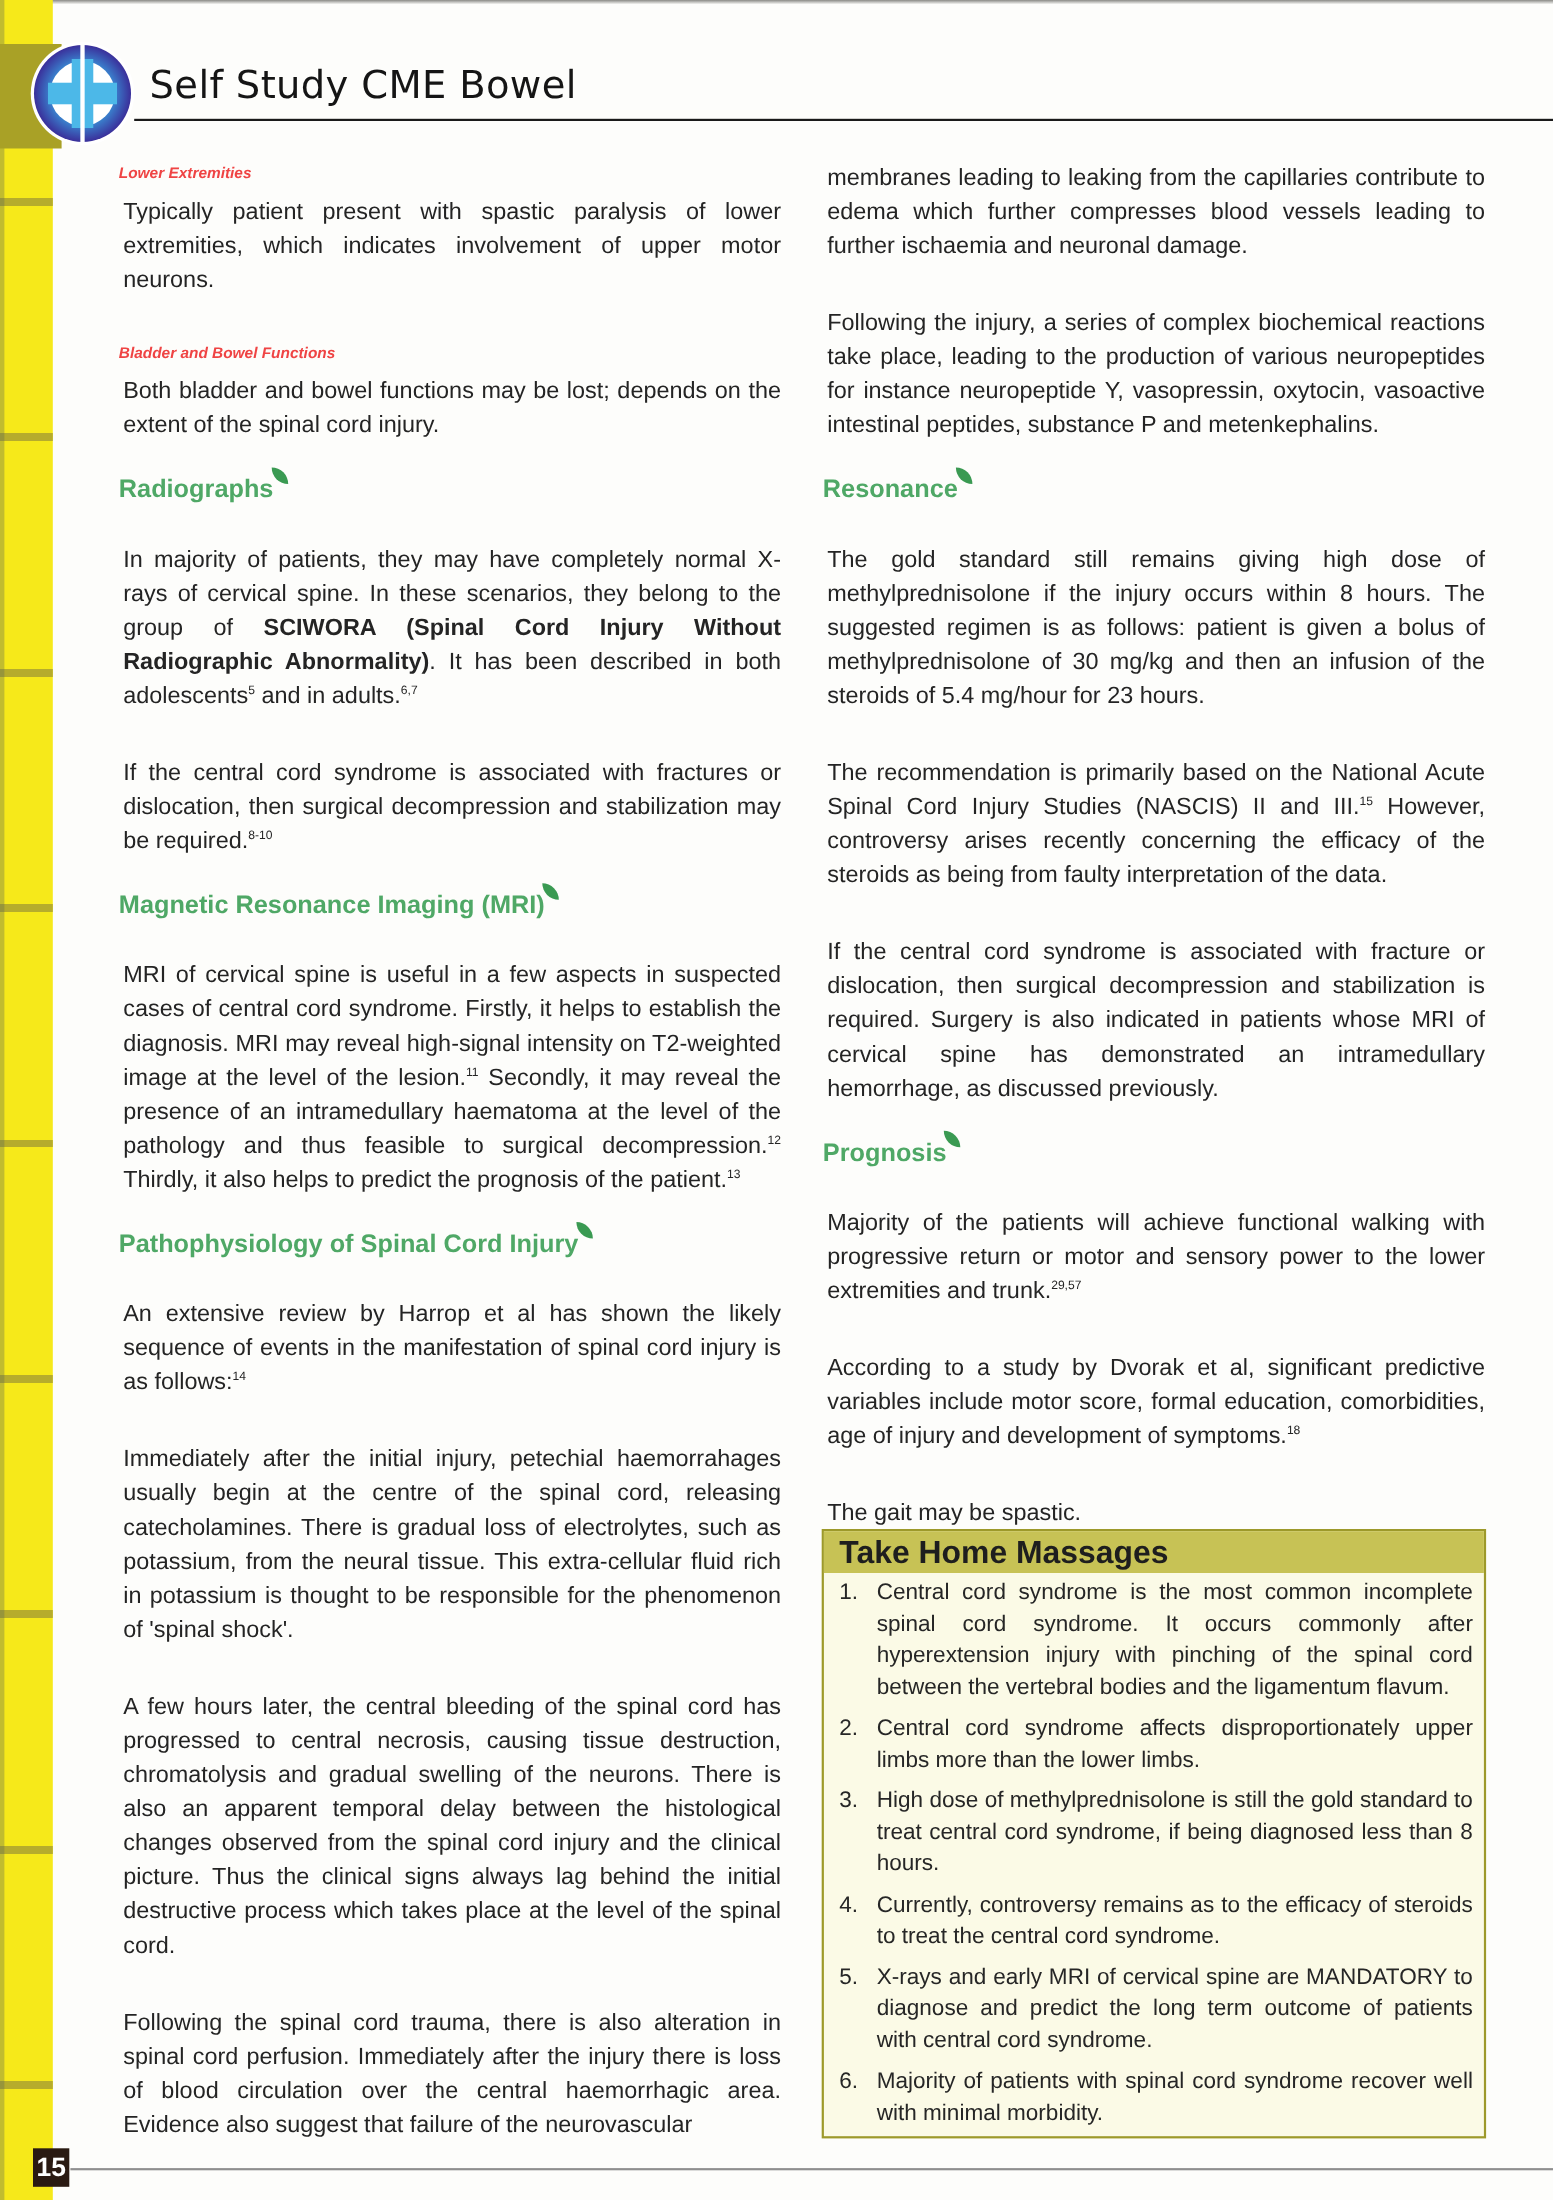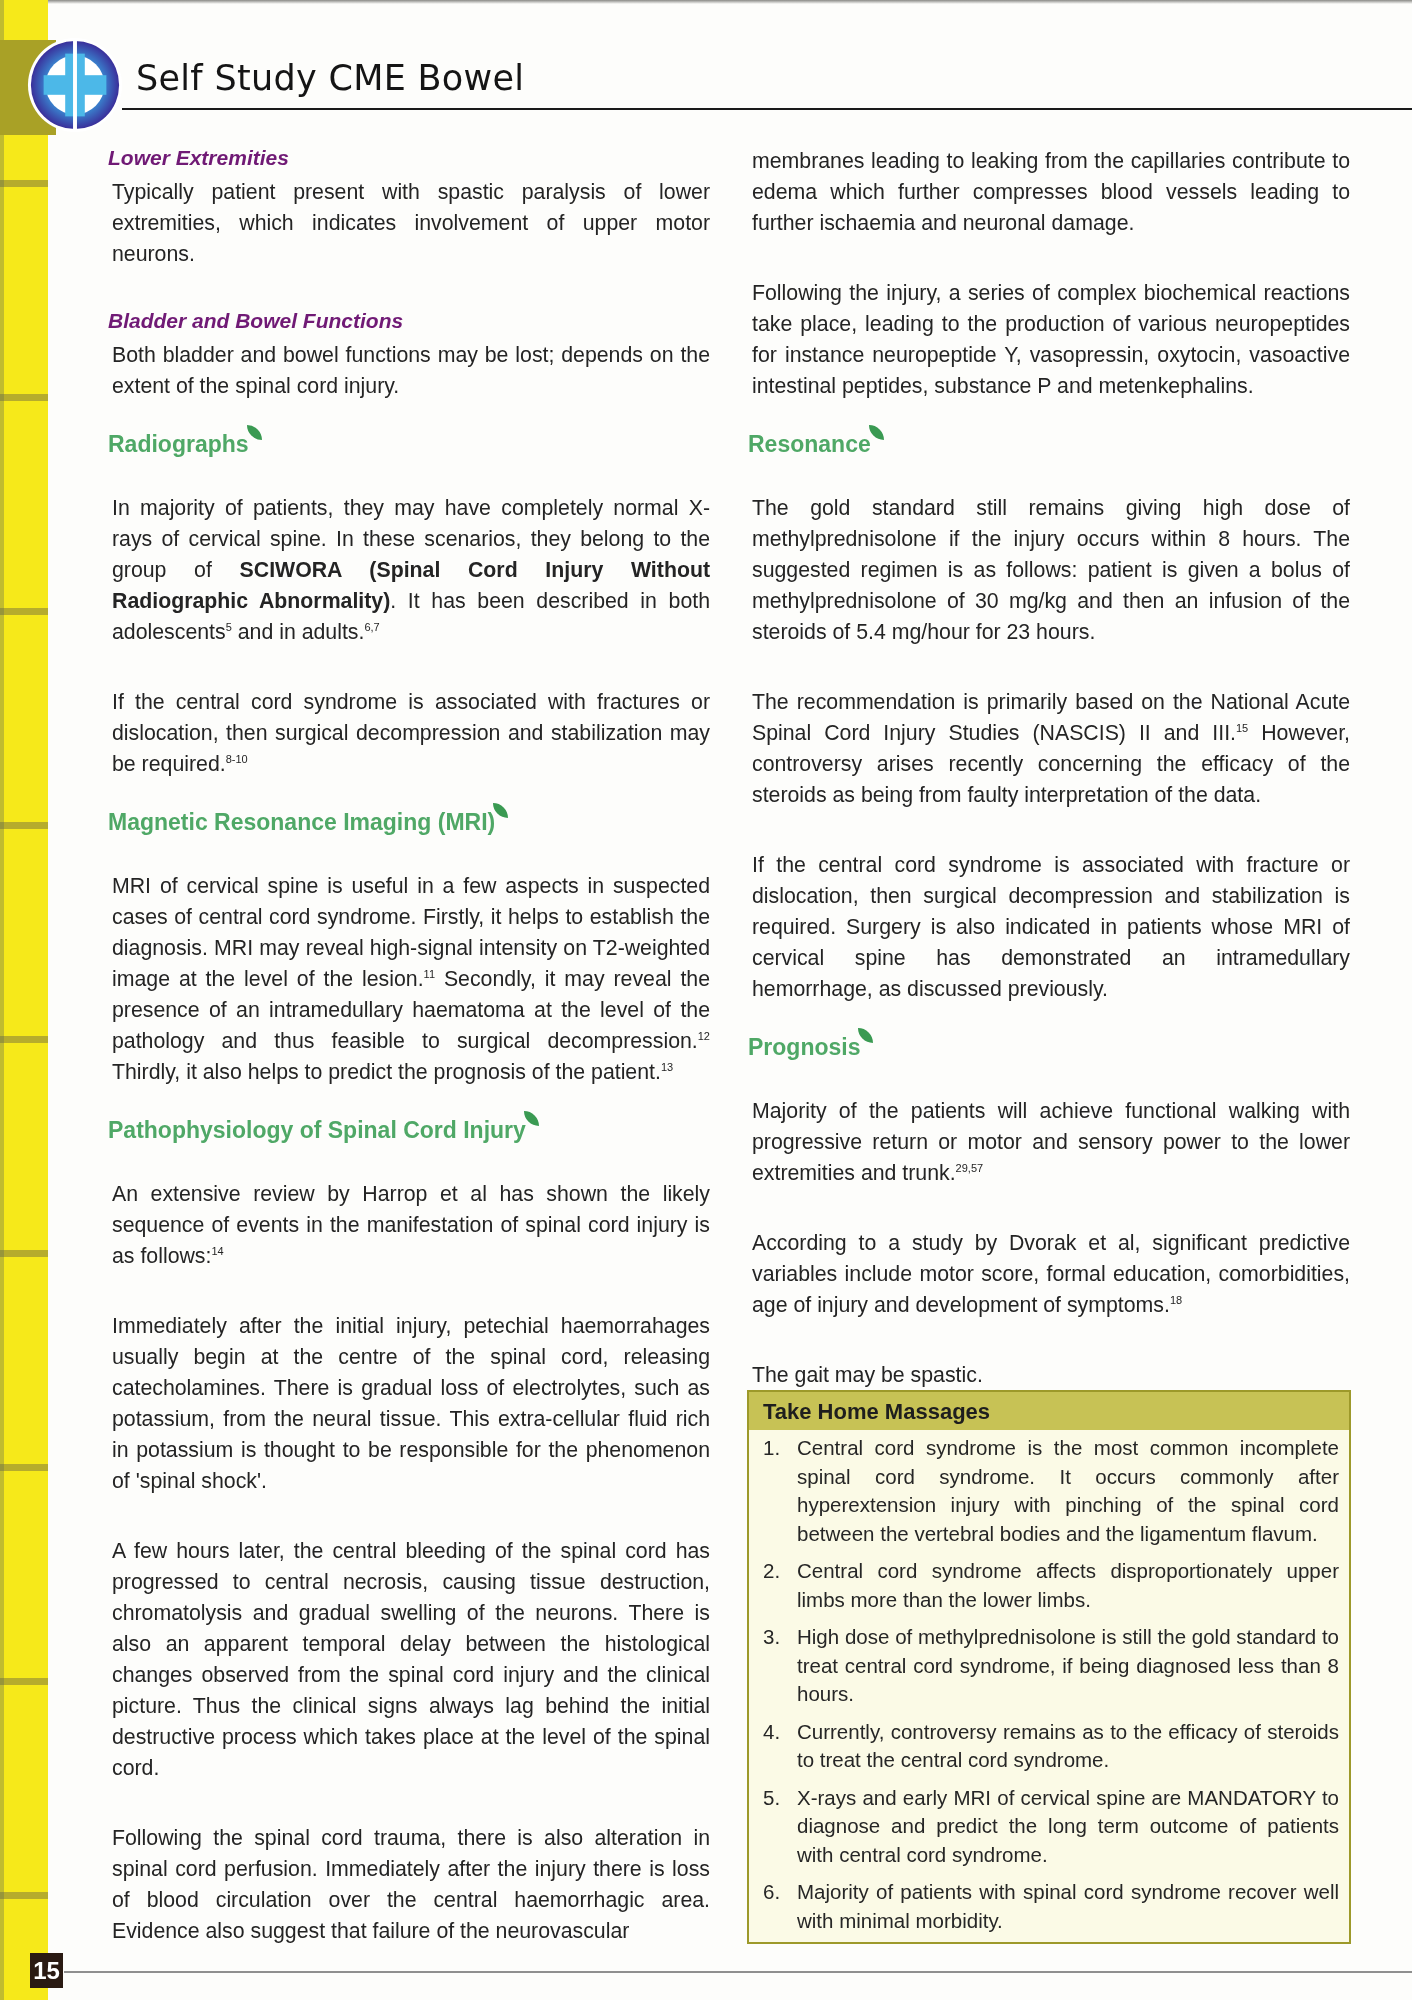--- a/index.html
+++ b/index.html
@@ -23,34 +23,34 @@
     font-size:35px; color:#151515; letter-spacing:0.3px;
     font-family:"DejaVu Sans", sans-serif;
   }
   .header-rule { position:absolute; left:122px; top:108px; width:1290px; height:2px; background:#1a1a1a; }
 
   .col { position:absolute; top:142px; width:606px; }
   .col-left { left:108px; }
   .col-right { left:748px; }
 
   p { margin:4px; font-size:21.3px; line-height:31px; text-align:justify; color:#242424; }
-  .subhead { font-weight:bold; font-style:italic; font-size:21px; line-height:31px; color:#701a75; }
+  .subhead { font-weight:bold; font-style:italic; font-size:14px; line-height:31px; color:#ef4444; }
   .section-head {
     color:#4fa866; font-weight:bold; font-size:23px; line-height:32px;
     margin:0; position:relative; display:inline-block;
   }
   .leaf { display:inline-block; width:15px; height:15px; background:#3a9a52; border-radius:0 15px 0 15px; position:relative; top:-12px; margin-left:-2px; }
   sup { font-size:11px; line-height:0; vertical-align:super; }
   .gap-s { height:31px; }
 
   .box {
     position:absolute; left:747px; top:1390px; width:604px; height:554px;
     background:#fbfae6; border:2px solid #9d992a; box-sizing:border-box;
   }
-  .box-head { background:#c7c255; height:38px; padding-left:14px; font-weight:bold; font-size:22px; line-height:40px; color:#1e1e1e; }
+  .box-head { background:#c7c255; height:38px; padding-left:14px; font-weight:bold; font-size:29px; line-height:40px; color:#1e1e1e; }
   .box ol { margin:0; padding:4px 10px 0 14px; list-style:none; }
   .box li { display:flex; font-size:20.5px; line-height:28.5px; margin-bottom:9px; color:#262626; }
   .box li .num { width:34px; flex:none; }
   .box li .txt { flex:1; text-align:justify; }
 
   .footer-rule { position:absolute; left:64px; top:1971px; width:1348px; height:2px; background:#8f8f8f; }
   .page-num { position:absolute; left:30px; top:1953px; width:33px; height:35px; background:#2a1a12; color:#fff; font-weight:bold; font-size:24px; line-height:35px; text-align:center; }
 </style>
 </head>
 <body>

